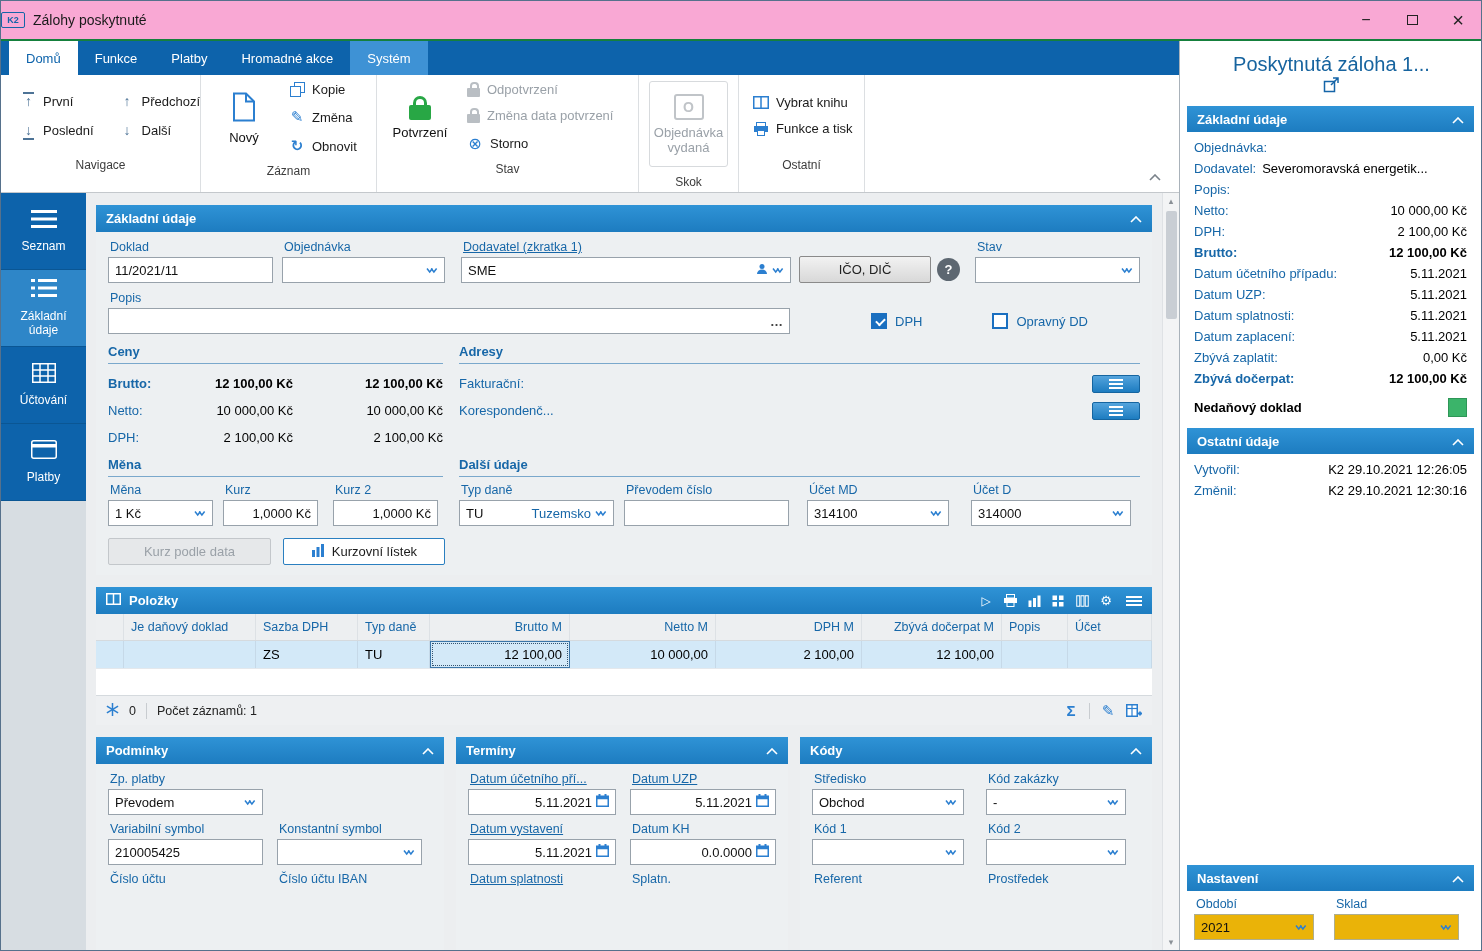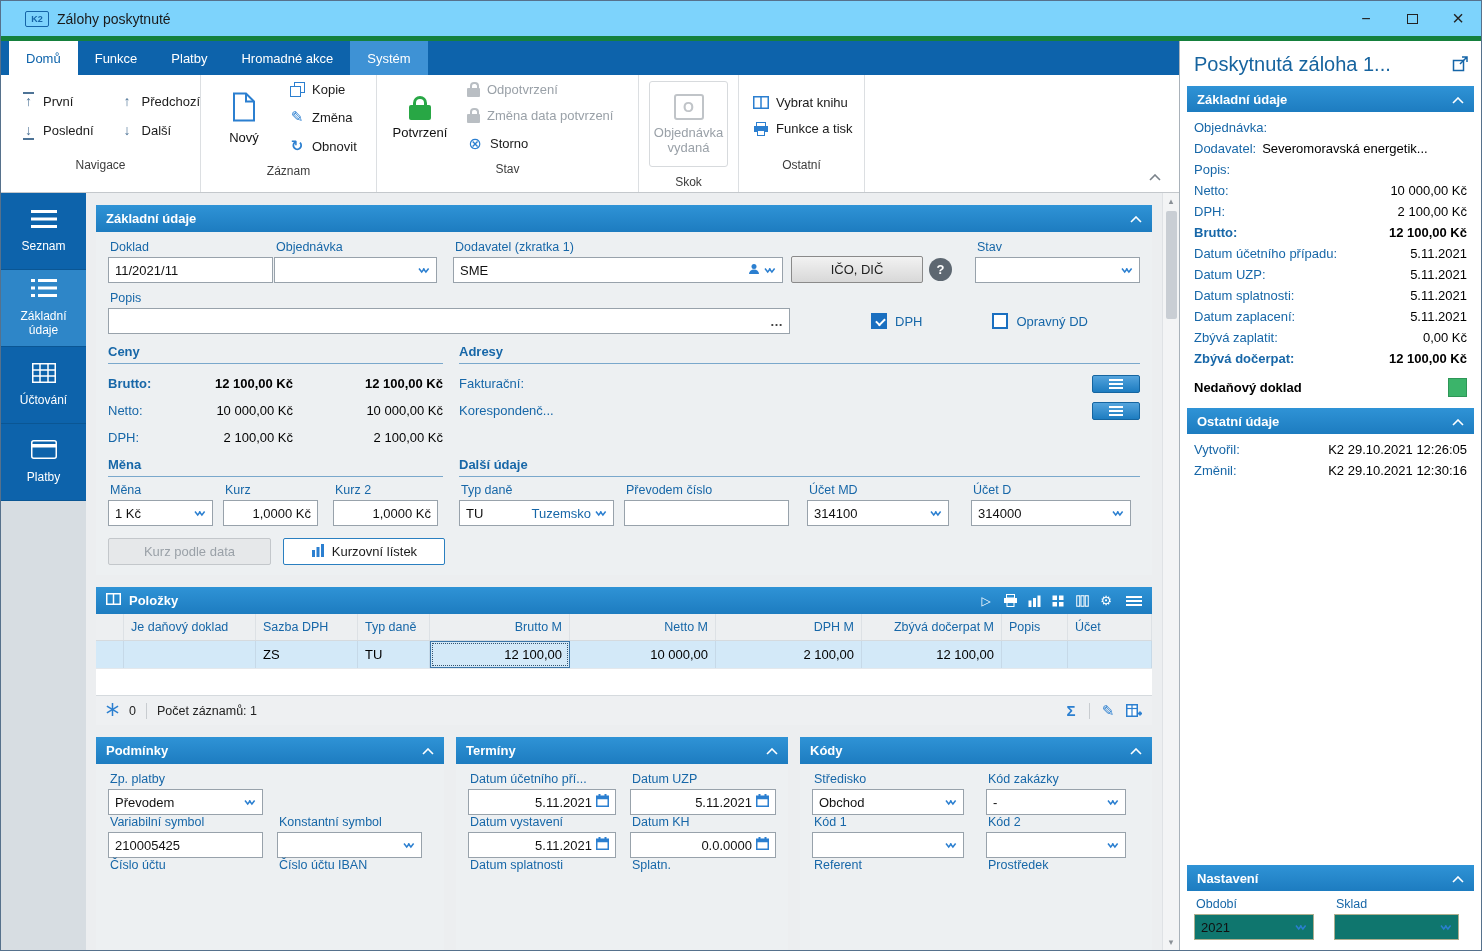--- a/index.html
+++ b/index.html
@@ -1,21 +1,21 @@
 <!DOCTYPE html>
 <html><head>
 <meta charset="utf-8">
 <style>
   * { box-sizing: border-box; margin: 0; padding: 0; }
   html,body { width:1482px; height:951px; }
   body { font-family: "Liberation Sans","DejaVu Sans",sans-serif; font-size:13px; color:#111; background:#fff; }
   .window { width:1482px; height:951px; border:1px solid #56718c; overflow:hidden; display:flex; flex-direction:column; background:#eceef0; }
 
   
-  .titlebar { height:40px; background:#7dd3fc; display:flex; align-items:center; padding-left:24px; border-bottom:5px solid #15803d; flex:none; }
+  .titlebar { height:40px; background:#f9a8d4; display:flex; align-items:center; padding-left:0; border-bottom:2px solid #15803d; flex:none; }
   .appicon { width:24px; height:16px; border:1px solid #1565a8; border-radius:2px; display:inline-flex; align-items:center; justify-content:center; margin-right:8px; }
   .appicon::after { content:"K2"; font-size:9px; font-weight:bold; color:#1565a8; }
   .wtitle { font-size:14px; color:#1a1a1a; }
   .winbtns { margin-left:auto; display:flex; height:40px; }
   .wbtn { width:46px; height:40px; display:flex; align-items:center; justify-content:center; color:#222; }
   .i-min::before { content:"\2212"; font-size:16px; }
   .i-max { width:11px; height:10px; border:1.5px solid #222; display:inline-block; }
   .i-close::before { content:"\00D7"; font-size:20px; }
 
   .content { flex:1; display:flex; overflow:hidden; }
@@ -68,25 +68,25 @@
   .sa-dn::before { content:"\25BE"; }
   .sthumb { width:11px; height:108px; background:#c9ced4; border-radius:2px; margin-top:2px; }
   .sfill { flex:1; }
 
   
   .panelbox { background:#edf0f2; flex:none; }
   .sec-h { height:27px; background:linear-gradient(180deg,#2f93d6,#1d7cc0); color:#fff; font-weight:bold; font-size:13px; display:flex; align-items:center; padding:0 10px; gap:8px; }
   .sec-h .sp { flex:1; }
   .sec-b { padding:8px 12px 10px; }
   .flabel { font-size:12.5px; color:#1767a8; margin:0 0 3px 2px; white-space:nowrap; }
-  .flabel.link { }
+  .flabel.link { text-decoration:underline; }
   .field { height:26px; background:#fff; border:1px solid #98a2ab; display:flex; align-items:center; padding:0 6px; font-size:13px; color:#111; gap:4px; }
   .field .val { flex:1; white-space:nowrap; overflow:hidden; }
   .field.right .val { text-align:right; }
-  .field.yellow { background:#0f766e; border-color:#aeae8e; }
+  .field.yellow { background:#eab308; border-color:#aeae8e; }
   .frow { display:flex; align-items:flex-end; }
   .fcol { display:flex; flex-direction:column; }
   .subtitle { font-size:13px; font-weight:bold; color:#1767a8; border-bottom:1px solid #7aa8cc; padding-bottom:4px; margin-bottom:6px; }
   .twocol { display:flex; gap:16px; margin-top:10px; }
   .col-l { width:335px; flex:none; }
   .col-r { flex:1; }
   .ceny-row { display:grid; grid-template-columns:70px 1fr 150px; height:27px; align-items:center; font-size:13px; }
   .ceny-row .cl { color:#1767a8; }
   .ceny-row .cv { text-align:right; color:#000; }
   .ceny-row.bold .cl, .ceny-row.bold .cv { font-weight:bold; }
@@ -122,25 +122,25 @@
   .tfoot { height:30px; background:#eef0f2; border-top:1px solid #d5dade; display:flex; align-items:center; gap:10px; padding:0 10px; font-size:12.5px; color:#222; }
   .vdiv { width:1px; height:16px; background:#c8ccd0; }
   .i-sum::before { content:"\03A3"; color:#2b7fd0; font-weight:bold; font-size:15px; }
   .i-pencil::before { content:"\270E"; color:#2b7fd0; font-size:15px; }
   .i-gear::before { content:"\2699"; color:#fff; font-size:13px; }
   .i-play::before { content:"\25B7"; color:#fff; font-size:12px; }
   .hico { display:inline-flex; align-items:center; justify-content:center; width:16px; }
 
   .botrow { display:flex; gap:12px; }
   .botrow .panelbox { height:230px; overflow:hidden; }
-  .grid2 { display:flex; gap:14px; margin-top:0; }
+  .grid2 { display:flex; gap:14px; margin-top:7px; }
 
   
   .rightpanel { flex:1; background:#fff; border-left:1px solid #a9b2ba; display:flex; flex-direction:column; overflow:hidden; }
-  .ptitle { display:flex; align-items:center; padding:12px 12px 10px 14px; }
+  .ptitle { display:flex; align-items:center; padding:12px 12px 10px 14px;flex-direction:column; }
   .ptitle .t { font-size:20px; color:#17649f; white-space:nowrap; overflow:hidden; text-overflow:ellipsis; flex:1; }
   .psec-h { height:26px; background:linear-gradient(180deg,#2f93d6,#1d7cc0); color:#fff; font-weight:bold; font-size:13px; display:flex; align-items:center; padding:0 10px; margin:0 7px; gap:8px; }
   .psec-h .sp { flex:1; }
   .prows { padding:5px 0 8px; }
   .prow { display:flex; align-items:center; padding:3px 14px; font-size:13px; min-height:21px; }
   .prow .pl { color:#1767a8; white-space:nowrap; }
   .prow .pv { margin-left:auto; color:#000; white-space:nowrap; }
   .prow .pv.left { margin-left:6px; margin-right:auto; overflow:hidden; text-overflow:ellipsis; }
   .prow.bold .pl, .prow.bold .pv { font-weight:bold; }
   .prow.black .pl { color:#000; font-weight:bold; }
@@ -353,21 +353,21 @@
                   </svg></span>
             </div>
             <div class="sec-b">
               <div class="frow">
                 <div class="fcol" style="width:165px">
                   <div class="flabel">Doklad</div>
                   <div class="field">
                       <span class="val">11/2021/11</span>
                     </div>
                 </div>
-                <div class="fcol" style="width:163px;margin-left:1px">
+                <div class="fcol" style="width:163px;margin-left:9px">
                   <div class="flabel">Objednávka</div>
                   <div class="field">
                       <span class="val"></span>
                       <span><svg width="12" height="8">
                           <path d="M1 1.5 L3.7 5 L6.4 1.5" stroke="#2b7fd0" stroke-width="1.5" fill="none"></path>
                           <path d="M5.2 1.5 L7.9 5 L10.6 1.5" stroke="#2b7fd0" stroke-width="1.5" fill="none"></path>
                         </svg></span>
                     </div>
                 </div>
                 <div class="fcol" style="width:330px;margin-left:16px">

